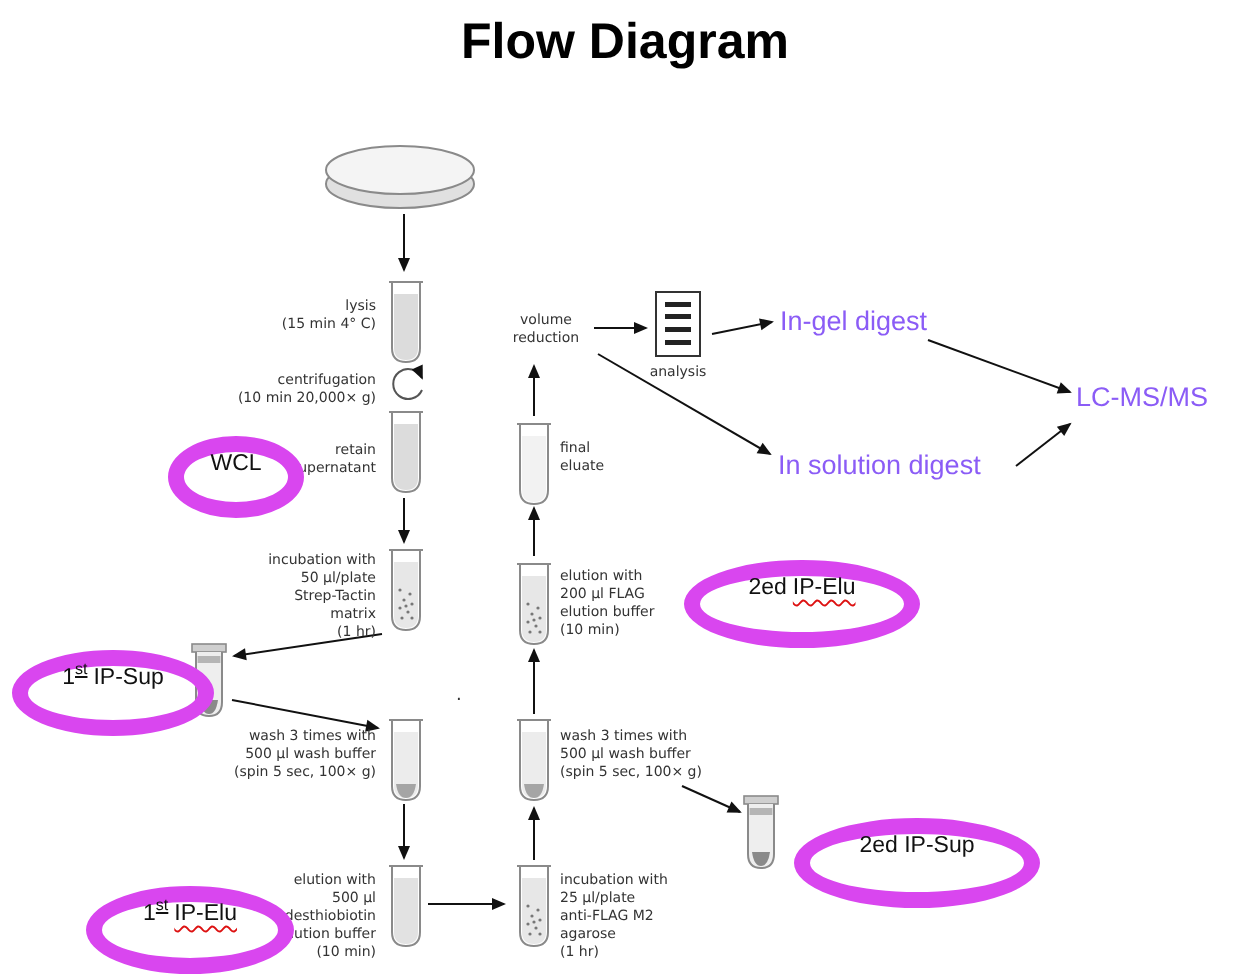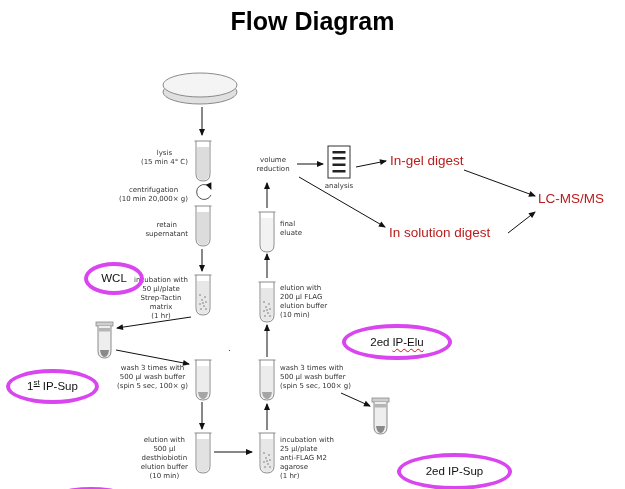--- a/index.html
+++ b/index.html
@@ -1,28 +1,28 @@
 <!DOCTYPE html>
 <html><head>
 <meta charset="utf-8">
 <style>
   html,body{margin:0;padding:0;background:#fff;}
   .stage{position:relative;width:625px;height:489px;background:#fff;overflow:hidden;
          font-family:"Liberation Sans",sans-serif;}
   .stage > svg{position:absolute;left:0;top:0;z-index:1;}
   .lbl{position:absolute;font:7px/9px "DejaVu Sans",sans-serif;color:#333;
        white-space:pre-line;z-index:2;}
-  .lbl.r{text-align:center;}
+  .lbl.r{text-align:right;}
   .lbl.c{text-align:center;}
   .title{position:absolute;left:0;right:0;top:6px;text-align:center;
          font:bold 25px/30px "Liberation Sans",sans-serif;color:#000;z-index:2;}
-  .out{position:absolute;font:13.5px/16px "Liberation Sans",sans-serif;color:#b91c1c;z-index:2;}
-  .oval{position:absolute;border:4px solid #d946ef;border-radius:50%;
-        display:flex;align-items:center;justify-content:center;z-index:3;
-        font:11.5px/13px "Liberation Sans",sans-serif;color:#111;background:transparent;margin-top:44px;}
+  .out{position:absolute;font:13.5px/16px "Liberation Sans",sans-serif;color:#8b5cf6;z-index:2;}
+  .oval{position:absolute;border:8px solid #d946ef;border-radius:50%;
+        display:flex;justify-content:center;z-index:3;
+        font:11.5px/13px "Liberation Sans",sans-serif;color:#111;background:transparent;}
   .oval sup{font-size:8px;line-height:0;text-decoration:underline;}
   .oval-text{white-space:pre;}
   .gap{margin-left:3px;}
   .wavy{text-decoration:underline wavy #d11;text-decoration-thickness:1px;text-underline-offset:2px;}
   .dot{position:absolute;font:9px/9px "DejaVu Sans",sans-serif;color:#333;z-index:2;}
 </style>
 </head>
 <body>
 
 <div class="stage">

